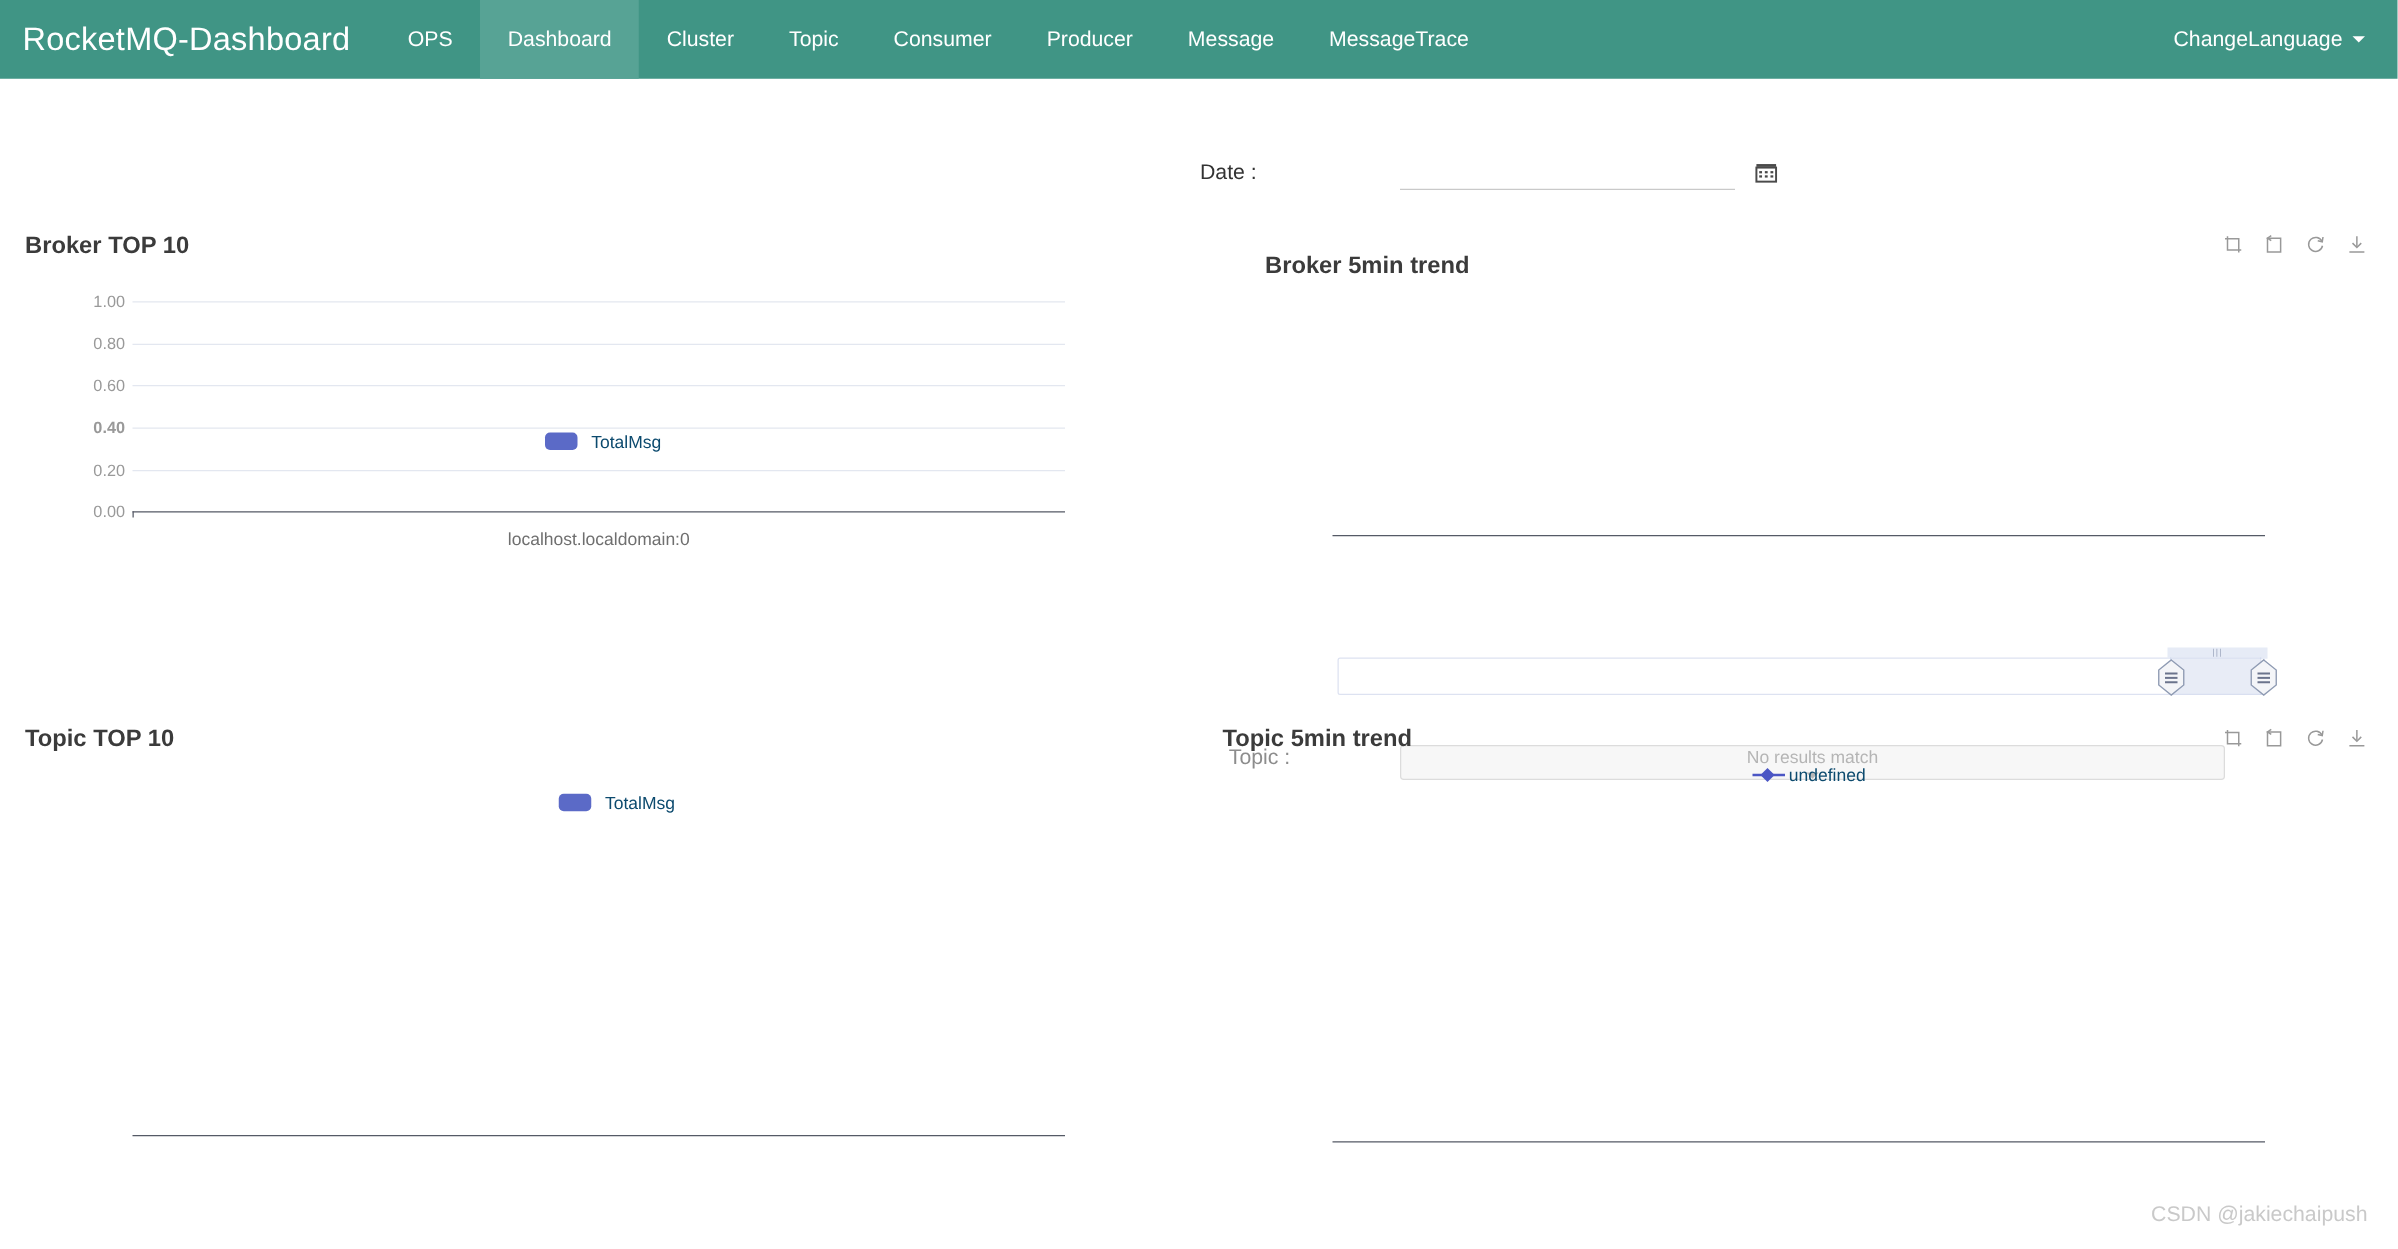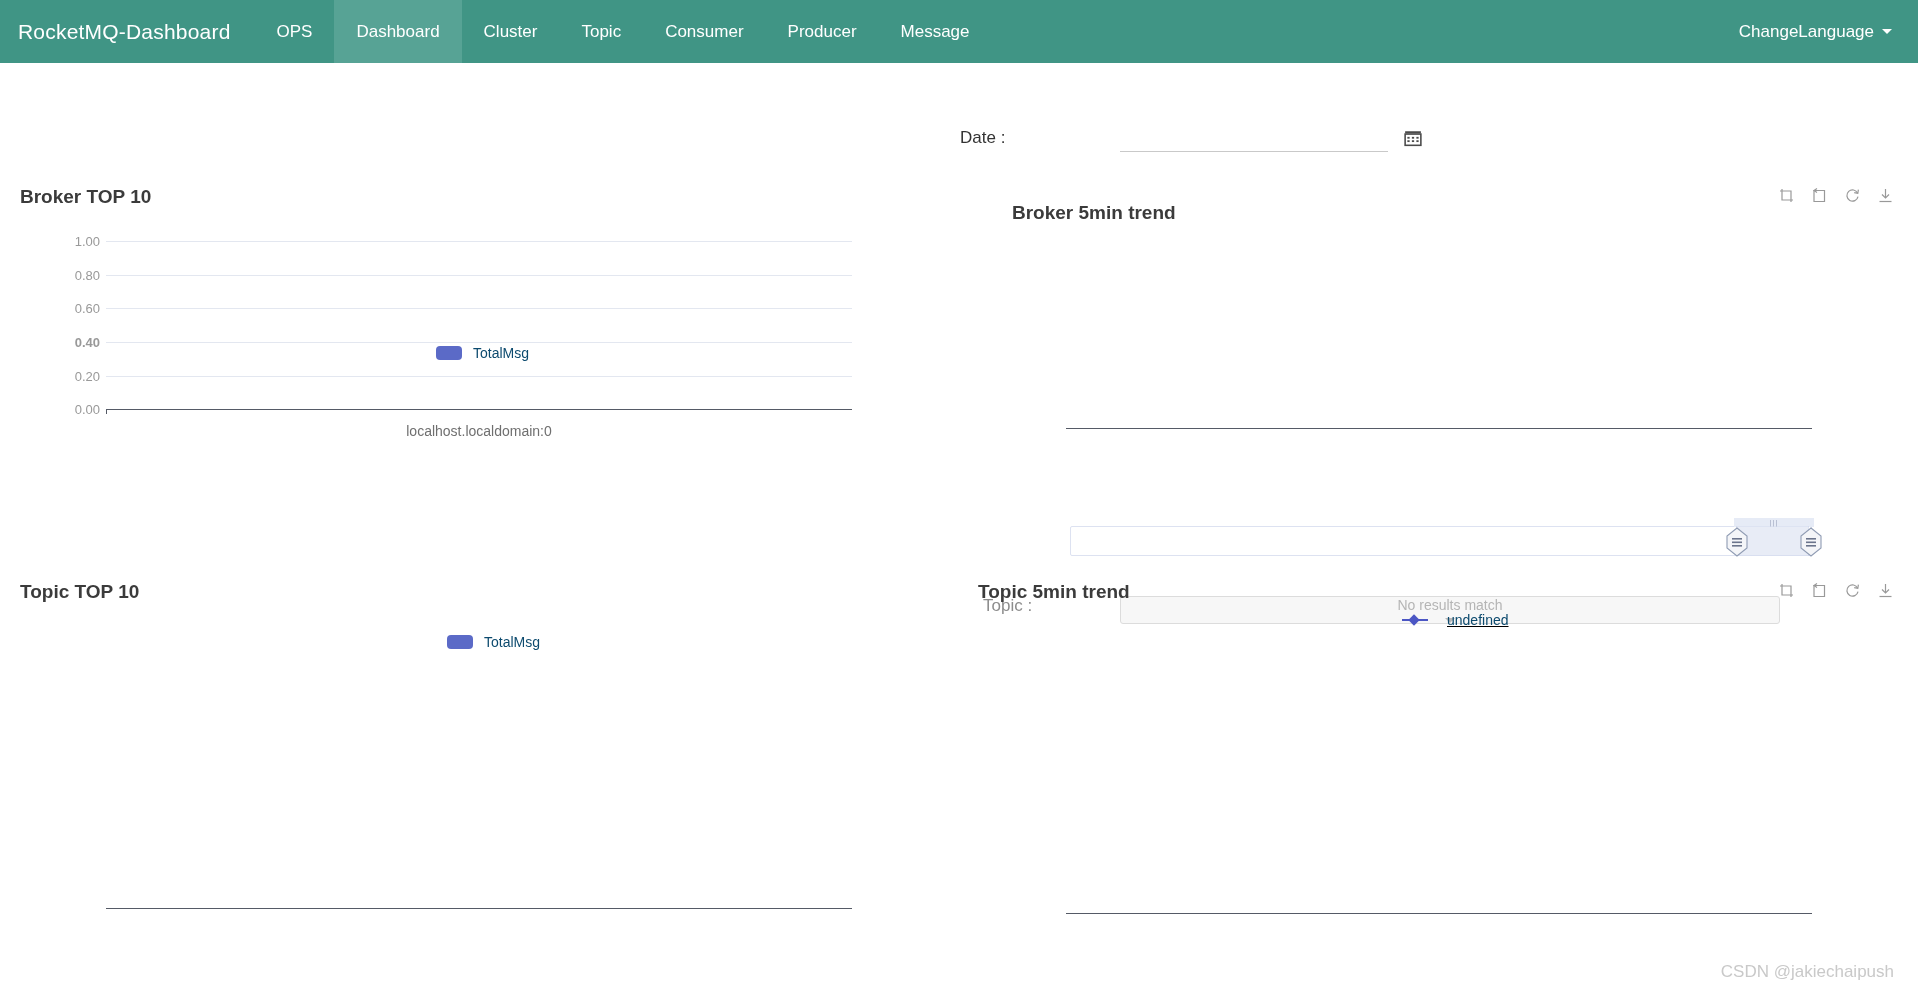--- a/index.html
+++ b/index.html
@@ -16,21 +16,21 @@
   .navbar {
     position: absolute; top: 0; left: 0;
     width: 1918px; height: 63px;
     background: #409585;
     display: flex; align-items: stretch;
   }
   .brand {
     display: flex; align-items: center;
     padding: 0 24px 0 18px;
     color: #ffffff;
-    font-size: 21px;
+    font-size: 26px;
     letter-spacing: .2px;
     white-space: nowrap;
     cursor: pointer;
   }
   .nav-links { display: flex; align-items: stretch; }
   .nav-item {
     display: flex; align-items: center;
     padding: 0 22px;
     color: #ffffff;
     font-size: 17px;
@@ -95,21 +95,21 @@
 
   
   .legend-bar { position: absolute; display: flex; align-items: center; gap: 11px; }
   .swatch {
     width: 26px; height: 14px; border-radius: 4px;
     background: #5b6ac7; display: inline-block;
   }
   .legend-text { font-size: 14px; color: #0c4a6e; white-space: nowrap; }
 
   
-  .legend-line { position: absolute; display: flex; align-items: center; gap: 19px; text-decoration: underline; }
+  .legend-line { position: absolute; display: flex; align-items: center; gap: 3px; }
   .line-marker {
     position: relative; width: 26px; height: 12px;
     display: inline-block;
   }
   .line-marker::before {
     content: ""; position: absolute; left: 0; top: 5px;
     width: 26px; height: 2px; background: #4b56c4;
   }
   .line-marker::after {
     content: ""; position: absolute; left: 8px; top: 2px;
@@ -219,20 +219,21 @@
 <div class="navbar">
   <div class="brand">RocketMQ-Dashboard</div>
   <div class="nav-links">
     <div class="nav-item">OPS</div>
     <div class="nav-item active">Dashboard</div>
     <div class="nav-item">Cluster</div>
     <div class="nav-item">Topic</div>
     <div class="nav-item">Consumer</div>
     <div class="nav-item">Producer</div>
     <div class="nav-item">Message</div>
+    <div class="nav-item">MessageTrace</div>
   </div>
   <div class="nav-right">
     <div class="lang">
       <span>ChangeLanguage</span>
       <span class="caret"></span>
     </div>
   </div>
 </div>
 
 <div class="page">

